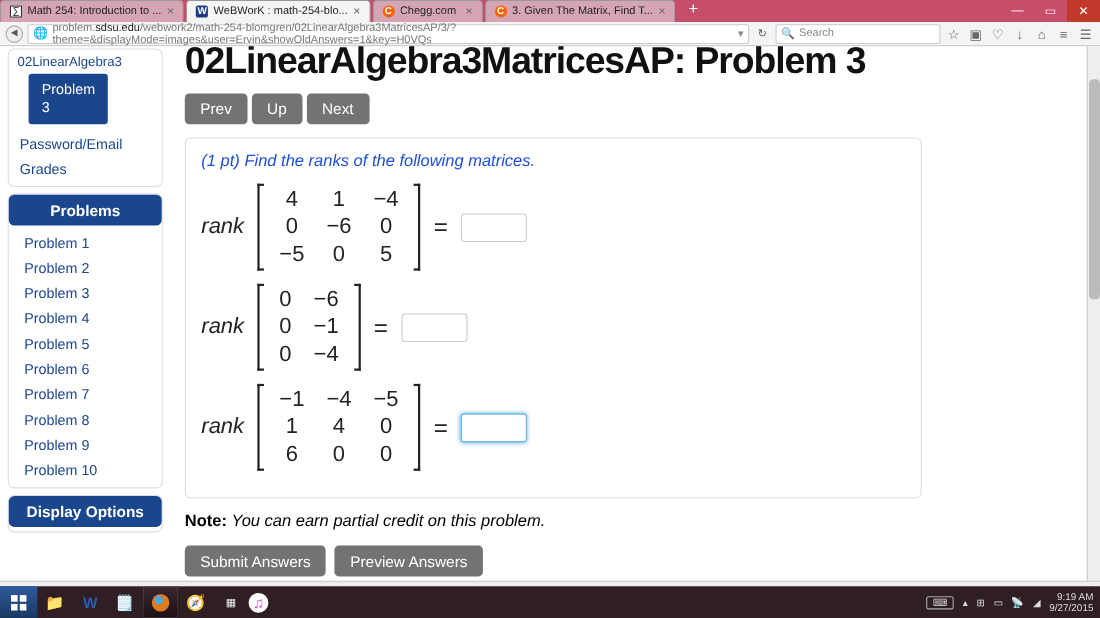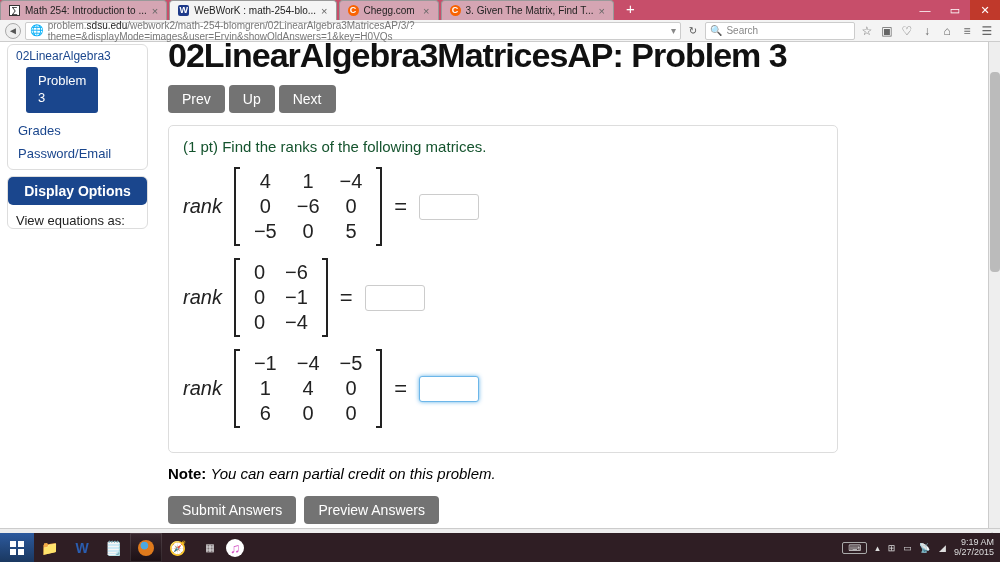--- a/index.html
+++ b/index.html
@@ -43,21 +43,21 @@
 .side-hdr { background: #1a468d; color: #fff; font-weight: bold; text-align: center; padding: 6px; border-radius: 5px; font-size: 14px; margin: -4px -4px 4px -4px; }
 .side-prob { display: block; padding: 4px 10px; color: #1a468d; font-size: 13px; cursor: pointer; }
 .breadcrumb-badge { display: inline-block; color: #1a468d; font-size: 12px; padding: 0 4px 4px 4px; }
 .prob-badge { display: inline-block; background: #1a468d; color: #fff; padding: 6px 12px; border-radius: 3px; font-size: 13px; margin: 0 0 6px 14px; line-height: 1.3; }
 
 .main { flex: 1; padding: 0 10px 0 18px; }
 .big-title { font-size: 34px; font-weight: bold; color: #111; letter-spacing: -1px; margin-top: -6px; margin-bottom: 10px; white-space: nowrap; overflow: hidden; }
 .nav-btns { display: flex; gap: 4px; margin-bottom: 12px; }
 .btn { background: #737373; color: #fff; border: none; padding: 6px 14px; border-radius: 4px; font-size: 14px; cursor: pointer; }
 .problem-box { border: 1px solid #ddd; border-radius: 5px; padding: 12px 14px; width: 670px; }
-.prompt { font-size: 15px; color: #14532d; margin-bottom: 10px; }
+.prompt { font-size: 15px; color: #1d4ed8; margin-bottom: 10px; font-style: italic; }
 .matrix-row { display: flex; align-items: center; gap: 12px; margin: 12px 0; font-family: 'Times New Roman', serif; font-size: 20px; color: #222; }
 .rank-lbl { font-style: italic; }
 .matrix { display: inline-block; position: relative; padding: 2px 10px; }
 .matrix .br-l, .matrix .br-r { position: absolute; top: 0; bottom: 0; width: 6px; border: 2px solid #222; }
 .matrix .br-l { left: 0; border-right: none; }
 .matrix .br-r { right: 0; border-left: none; }
 .matrix table { border-collapse: collapse; }
 .matrix td { padding: 1px 10px; text-align: center; font-size: 20px; }
 .eq { font-size: 22px; }
 .ans-input { width: 60px; height: 26px; border: 1px solid #ccc; border-radius: 3px; padding: 2px 4px; font-size: 14px; }
@@ -133,26 +133,40 @@
   <div class="tb-icon">☰</div>
 </div>
 
 <div class="content-wrap">
   <div class="page">
     <div class="sidebar">
       <div class="side-card">
         <span class="breadcrumb-badge">02LinearAlgebra3</span><br>
         <span class="prob-badge" style="white-space:pre;">Problem
 3</span>
+        <a class="side-link">Password/Email</a>
         <a class="side-link">Grades</a>
-        <a class="side-link">Password/Email</a>
+      </div>
+      <div class="side-card">
+        <div class="side-hdr">Problems</div>
+        <div id="problems-list">
+            <a class="side-prob">Problem 1</a>
+            <a class="side-prob">Problem 2</a>
+            <a class="side-prob">Problem 3</a>
+            <a class="side-prob">Problem 4</a>
+            <a class="side-prob">Problem 5</a>
+            <a class="side-prob">Problem 6</a>
+            <a class="side-prob">Problem 7</a>
+            <a class="side-prob">Problem 8</a>
+            <a class="side-prob">Problem 9</a>
+            <a class="side-prob">Problem 10</a>
+          </div>
       </div>
       <div class="side-card" style="padding-bottom:0;">
         <div class="side-hdr">Display Options</div>
-        <div style="padding:4px 4px 0 4px;font-size:13px;color:#222;">View equations as:</div>
       </div>
     </div>
 
     <div class="main">
       <div class="big-title">02LinearAlgebra3MatricesAP: Problem 3</div>
       <div class="nav-btns">
         <button class="btn">Prev</button>
         <button class="btn">Up</button>
         <button class="btn">Next</button>
       </div>

